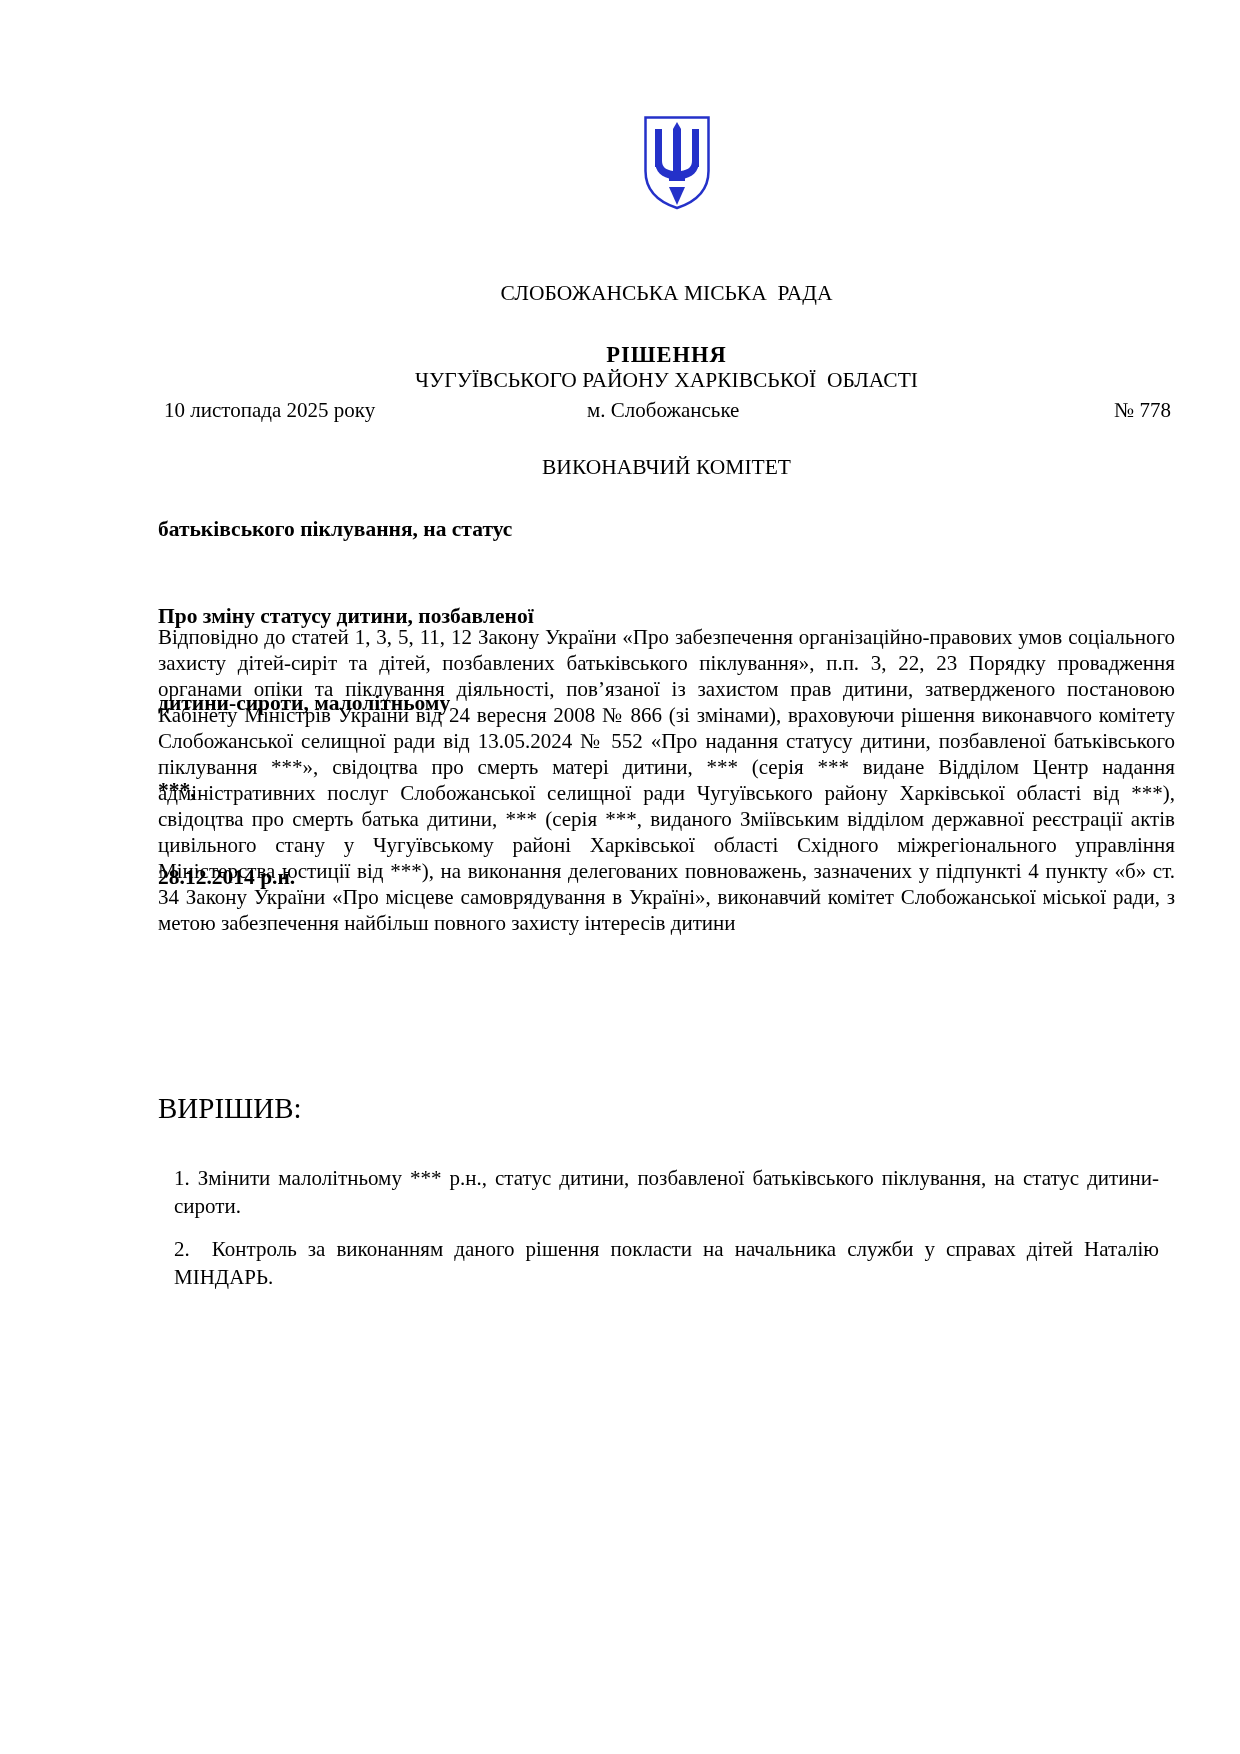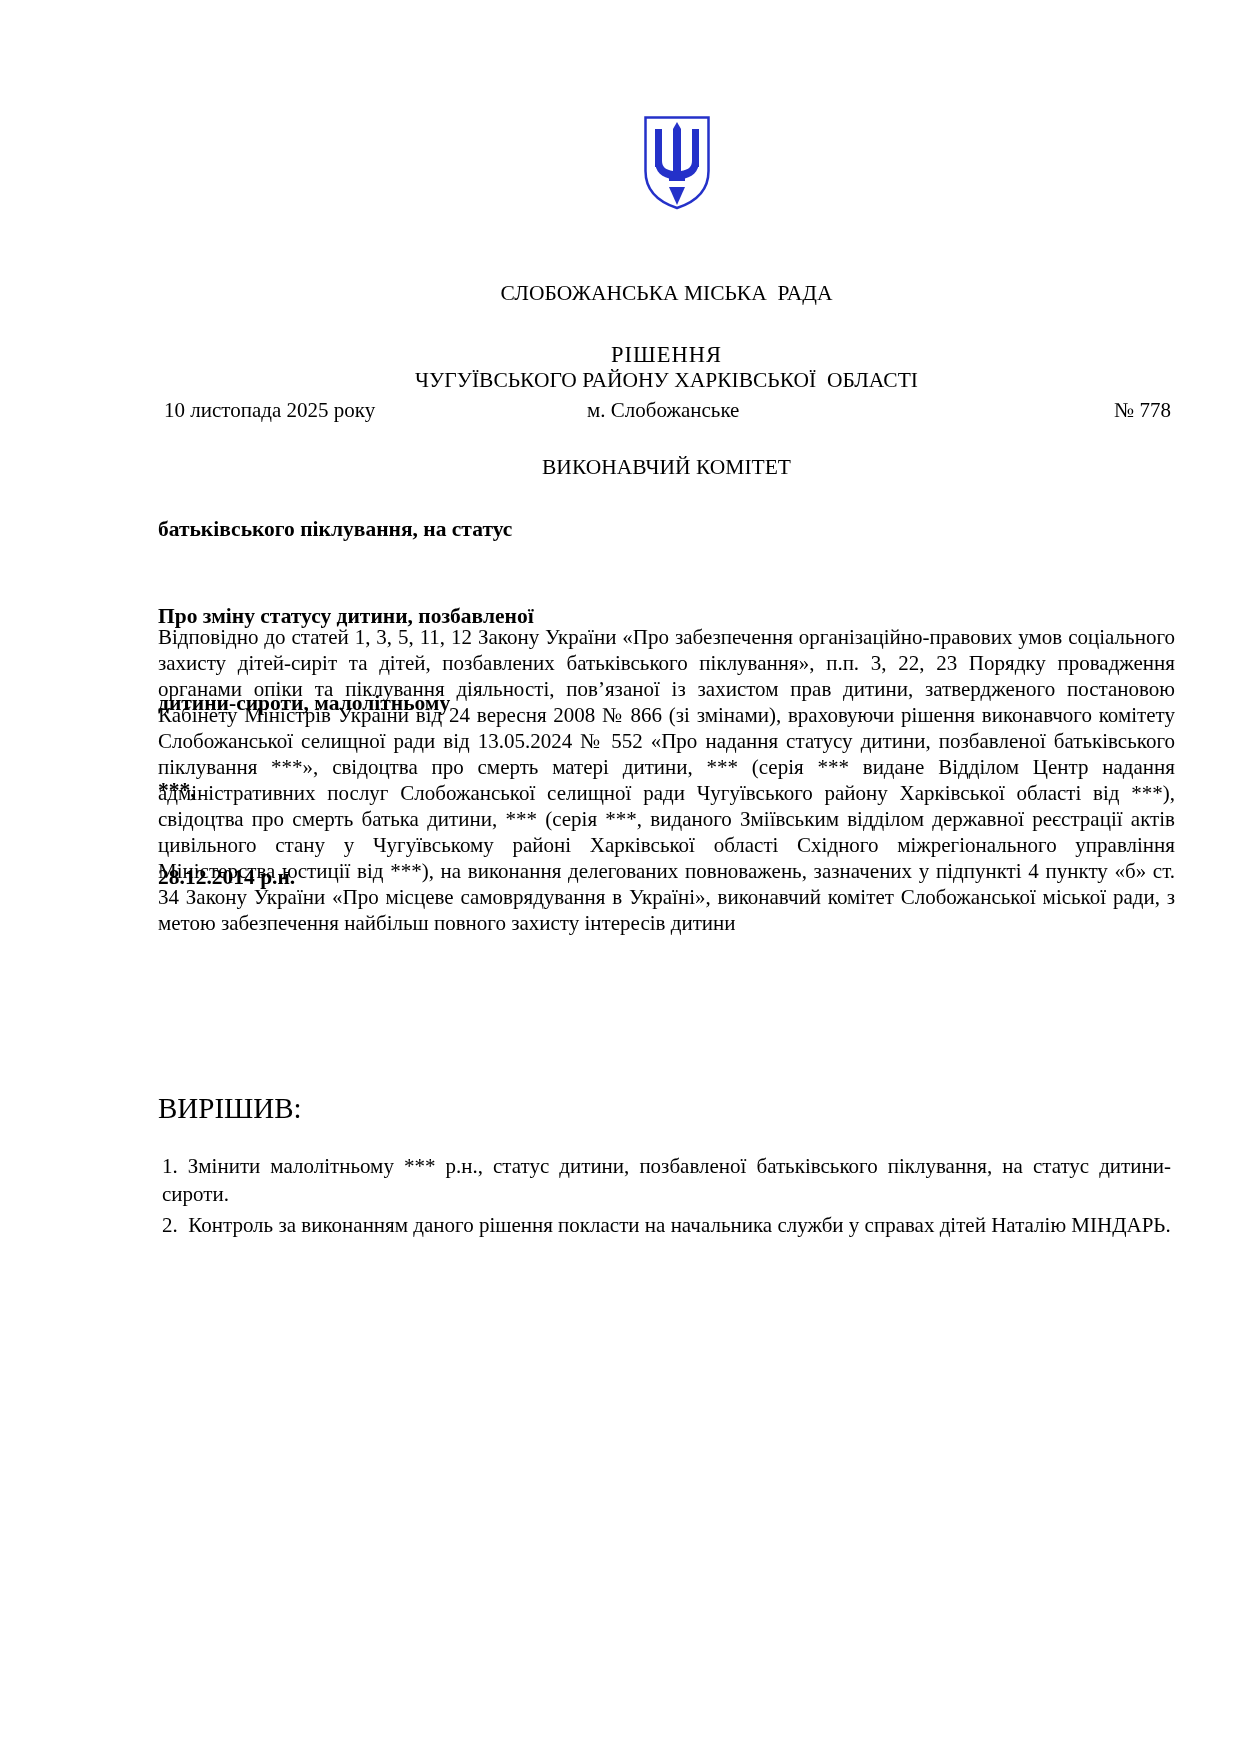--- a/index.html
+++ b/index.html
@@ -12,21 +12,21 @@
     overflow:hidden;
   }
   .emblem{position:absolute;left:643px;top:115px;width:68px;height:96px;}
   .org-block{
     position:absolute;left:158px;top:221px;width:1017px;
     text-align:center;font-size:21.5px;line-height:29px;
     white-space:pre-wrap;
   }
   .doc-type{
     position:absolute;left:158px;top:342px;width:1017px;
-    text-align:center;font-size:22.5px;font-weight:normal;letter-spacing:1px;
+    text-align:center;font-size:22.5px;font-weight:bold;letter-spacing:1px;
   }
   .meta-row{position:absolute;left:158px;top:398px;width:1017px;height:30px;font-size:21px;text-align:right;}
   .meta-date{position:absolute;left:6px;top:0;}
   .meta-place{position:absolute;left:429px;top:0;}
   .meta-number{position:absolute;right:4px;top:0;}
   .subject-block{
     position:absolute;left:158px;top:457px;width:600px;
     font-size:21.5px;font-weight:bold;line-height:29px;
     white-space:pre-wrap;
   }
@@ -36,21 +36,21 @@
     text-align:justify;
   }
   .resolved{
     position:absolute;left:158px;top:1092px;width:1017px;
     font-size:29px;
   }
   .items{
     position:absolute;left:158px;top:1149px;width:1017px;
     font-size:21px;line-height:27.6px;text-align:justify;
   }
-  .items .item{white-space:pre-wrap;margin:4px;}
+  .items .item{white-space:pre-wrap;margin:16px;}
   .signature-row{
     position:absolute;left:158px;top:1408px;width:1017px;
     display:flex;justify-content:center;
     font-size:21.2px;
   }
 </style>
 </head>
 <body>
 
 <div class="page">

